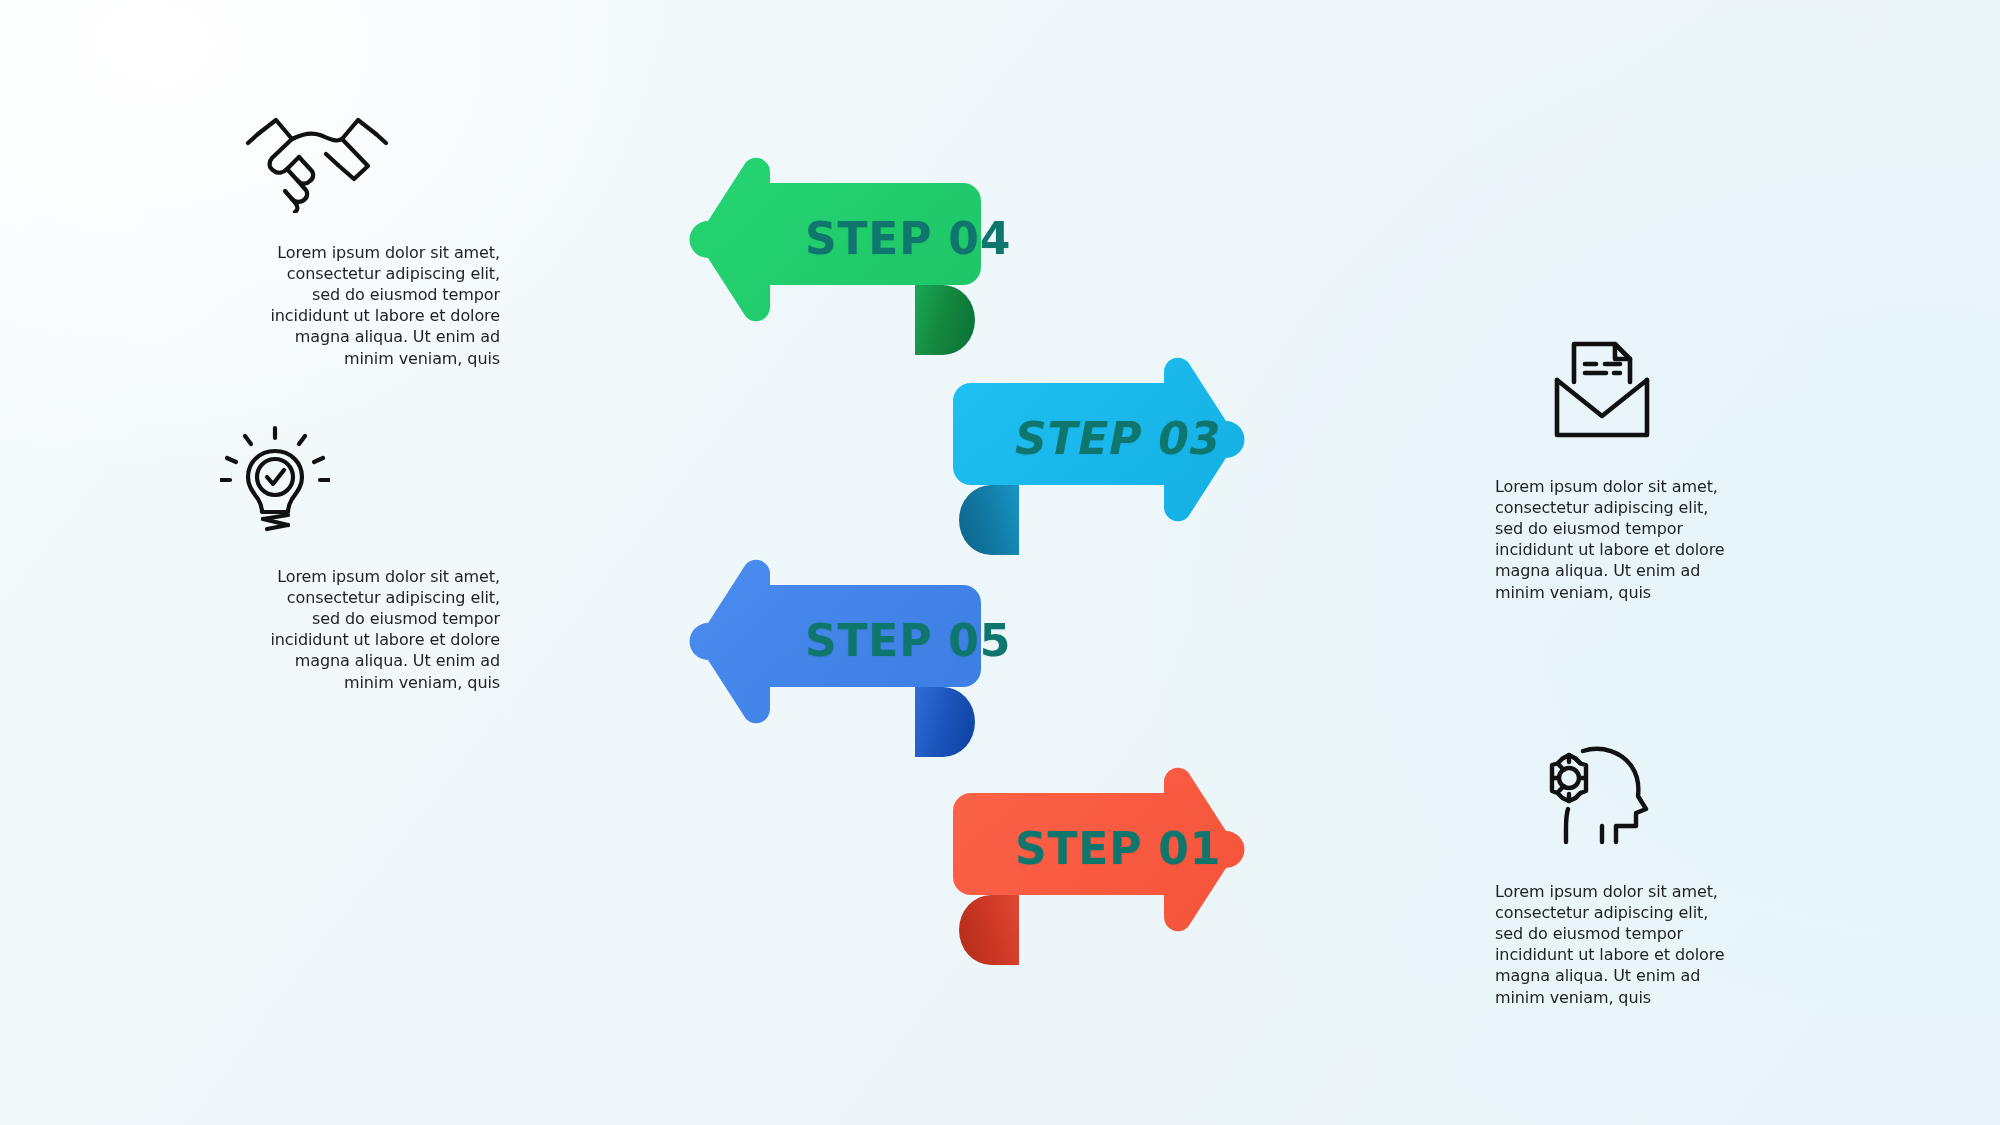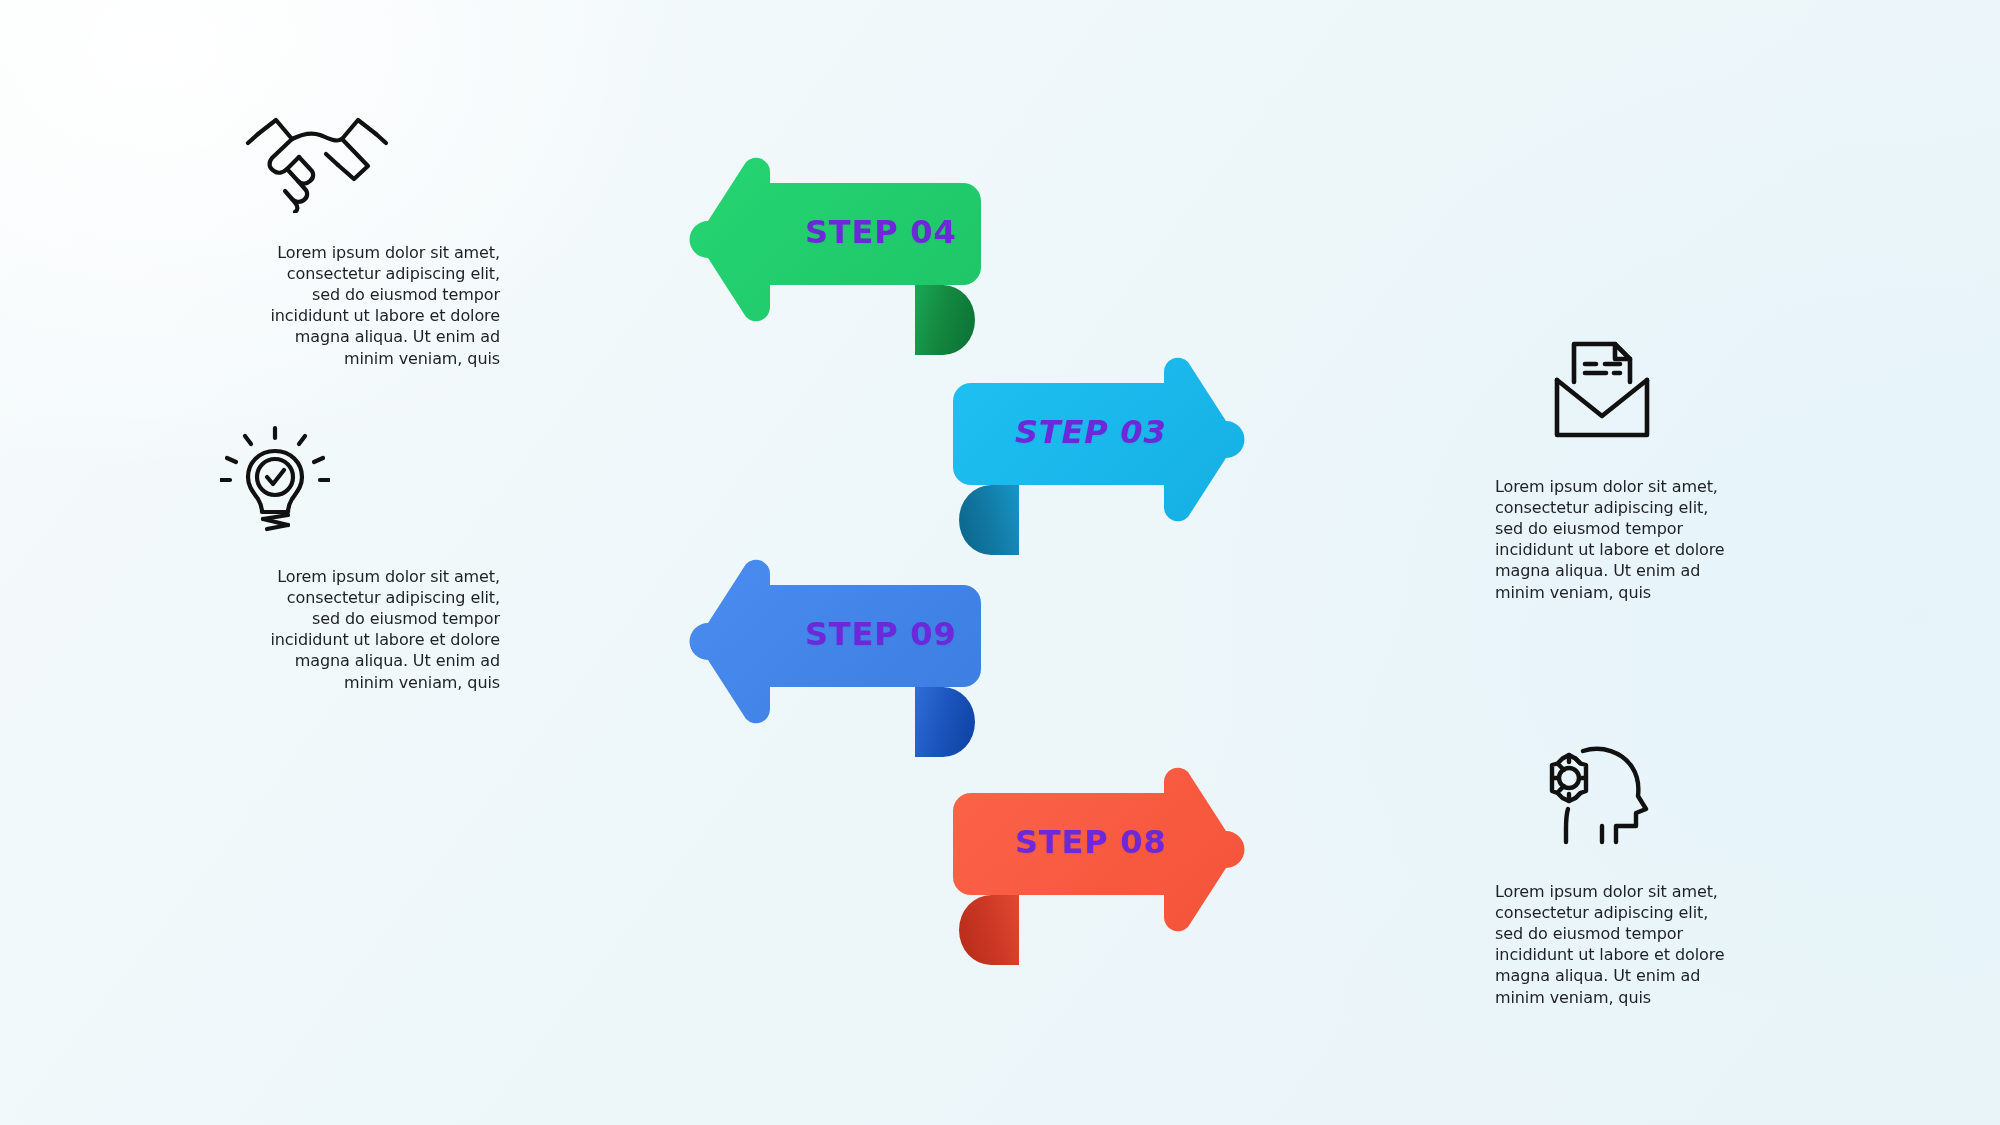--- a/index.html
+++ b/index.html
@@ -58,23 +58,23 @@
 
   
   .arrow {
     position:absolute;
     display:flex;
     align-items:center;
   }
   .arrow svg { display:block; overflow:visible; }
   .arrow .label {
     position:absolute;
-    font-size:32px;
+    font-size:44px;
     font-weight:bold;
-    color:#6d28d9;
+    color:#0f766e;
     letter-spacing:0.8px;
     font-family:"DejaVu Sans","Liberation Sans",sans-serif;
     white-space:nowrap;
     text-shadow:0 1px 2px rgba(0,0,0,0.06);
   }
 
   #arrow-step04 { left:700px; top:165px; }
   #arrow-step04 .label { left:105px; top:48px; }
 
   #arrow-step03 { left:945px; top:365px;font-style:italic; }
@@ -238,37 +238,37 @@
         <linearGradient id="body02" x1="0" y1="0" x2="1" y2="0.6">
           <stop offset="0%" stop-color="#4a8cf0"></stop>
           <stop offset="100%" stop-color="#3d7fe2"></stop>
         </linearGradient>
       </defs>
       <path d="M243 120 A 32 35 0 0 1 243 190 L215 190 L215 120 Z" fill="url(#fold02)"></path>
       <path d="M263 18 A 18 18 0 0 1 281 36 L281 102 A 18 18 0 0 1 263 120
                L70 120 L70 142 A 14 14 0 0 1 46 152 L8 93 A 18 18 0 0 1 8 56 L46 -3
                A 14 14 0 0 1 70 7 L70 18 Z" fill="url(#body02)"></path>
     </svg>
-    <span class="label">STEP 09</span>
+    <span class="label">STEP 05</span>
   </div>
 
   <div class="arrow" id="arrow-step01">
     <svg width="300" height="170" viewBox="0 0 300 170">
       <defs>
         <linearGradient id="fold01" x1="1" y1="0" x2="0" y2="0.35">
           <stop offset="0%" stop-color="#e04a33"></stop>
           <stop offset="55%" stop-color="#cc3825"></stop>
           <stop offset="100%" stop-color="#bc2f1d"></stop>
         </linearGradient>
         <linearGradient id="body01" x1="0" y1="0" x2="1" y2="0.6">
           <stop offset="0%" stop-color="#fc6349"></stop>
           <stop offset="100%" stop-color="#f5553b"></stop>
         </linearGradient>
       </defs>
       <path d="M46 120 A 32 35 0 0 0 46 190 L74 190 L74 120 Z" fill="url(#fold01)"></path>
       <path d="M26 18 A 18 18 0 0 0 8 36 L8 102 A 18 18 0 0 0 26 120
                L219 120 L219 142 A 14 14 0 0 0 243 152 L281 93 A 18 18 0 0 0 281 56 L243 -3
                A 14 14 0 0 0 219 7 L219 18 Z" fill="url(#body01)"></path>
     </svg>
-    <span class="label">STEP 08</span>
+    <span class="label">STEP 01</span>
   </div>
 
 </div>
 
 </body></html>

